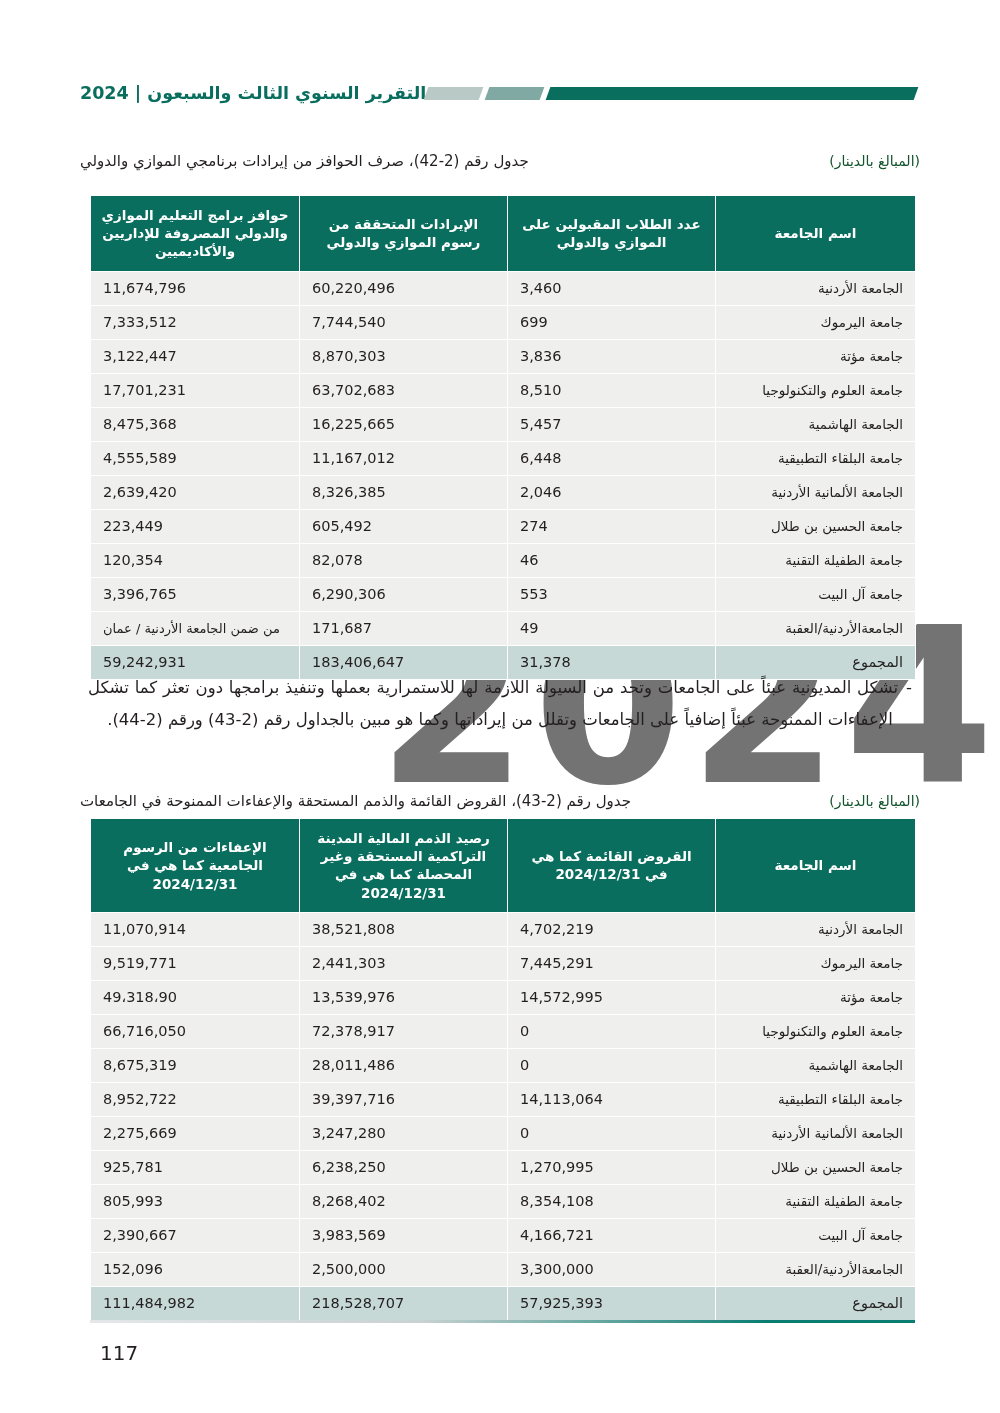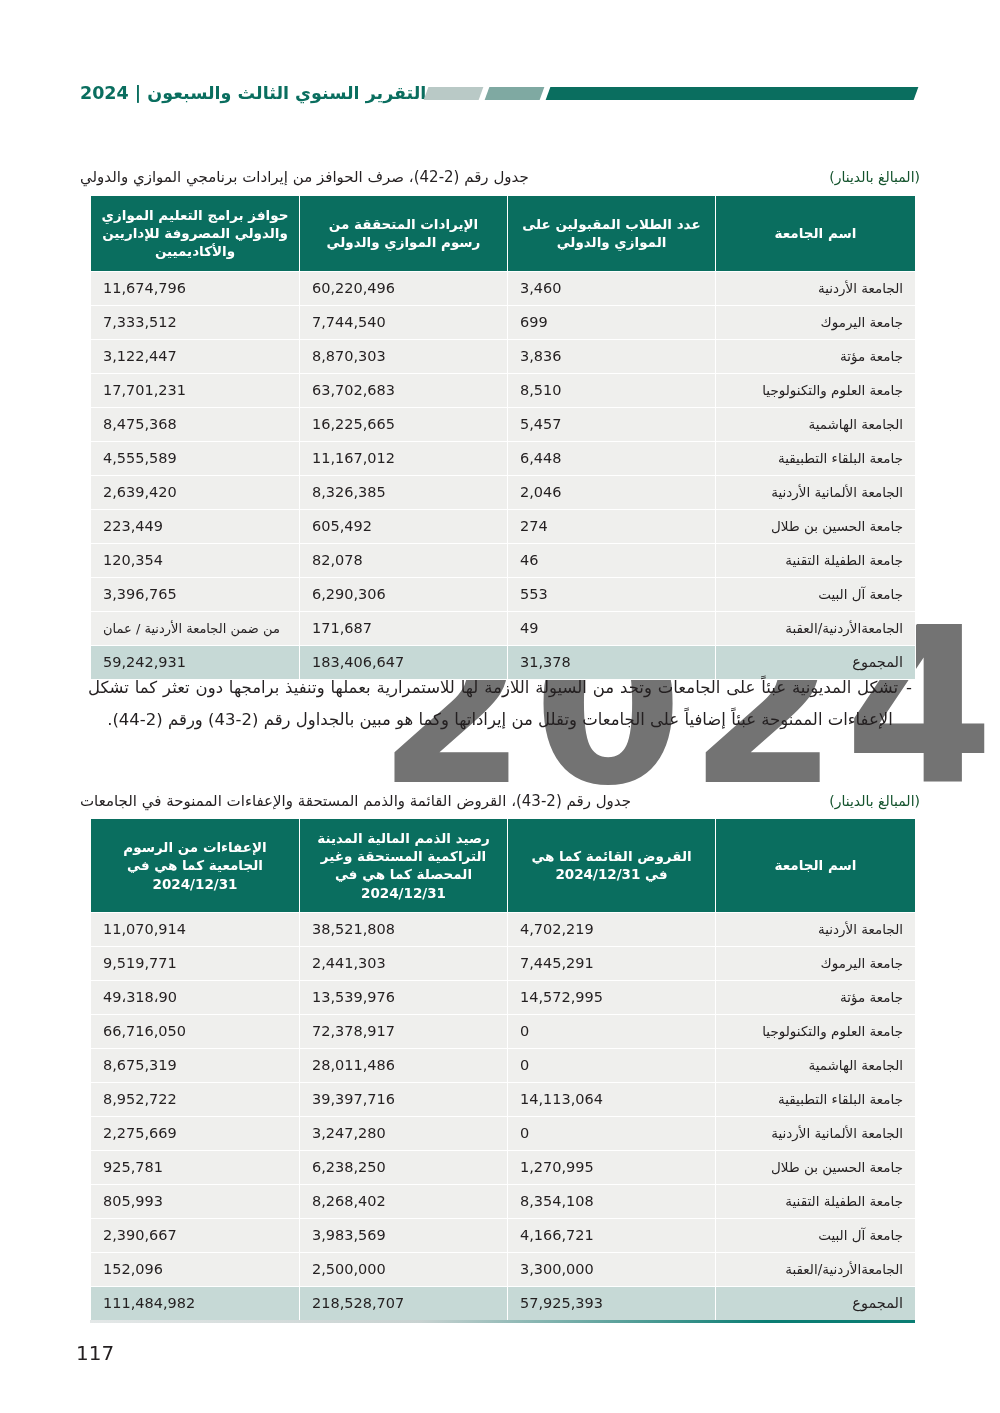--- a/index.html
+++ b/index.html
@@ -179,21 +179,21 @@
   .footer-rule {
     position: absolute;
     left: 90px;
     width: 825px;
     bottom: 90px;
     height: 3px;
     background: linear-gradient(to left, #0a7d73 0%, #0a7d73 18%, #c8d2d1 60%, #e4e8e8 100%);
   }
   .page-number {
     position: absolute;
-    left: 76px;
+    left: 100px;
     bottom: 48px;
     font-size: 20px;
     color: #231f20;
     direction: ltr;
   }
 </style>
 </head>
 <body>
 
 <div class="watermark">2024</div>
@@ -202,21 +202,21 @@
 
   <div class="runhead">
     <div class="runhead-title">التقرير السنوي الثالث والسبعون | 2024</div>
     <div class="runhead-deco">
       <span class="deco-bar deco-1"></span>
       <span class="deco-bar deco-2"></span>
       <span class="deco-bar deco-3"></span>
     </div>
   </div>
 
-  <div class="caption-row" style="top:168px;gap:36px;">
+  <div class="caption-row" style="top:152px;gap:36px;">
     <div class="caption-main">جدول رقم (2-42)، صرف الحوافز من إيرادات برنامجي الموازي والدولي</div>
     <div class="caption-unit">(المبالغ بالدينار)</div>
   </div>
 
   <table class="rep" style="top:195px;">
     <colgroup>
       <col class="c-name">
         <col class="c-a">
         <col class="c-b">
         <col class="c-c">

